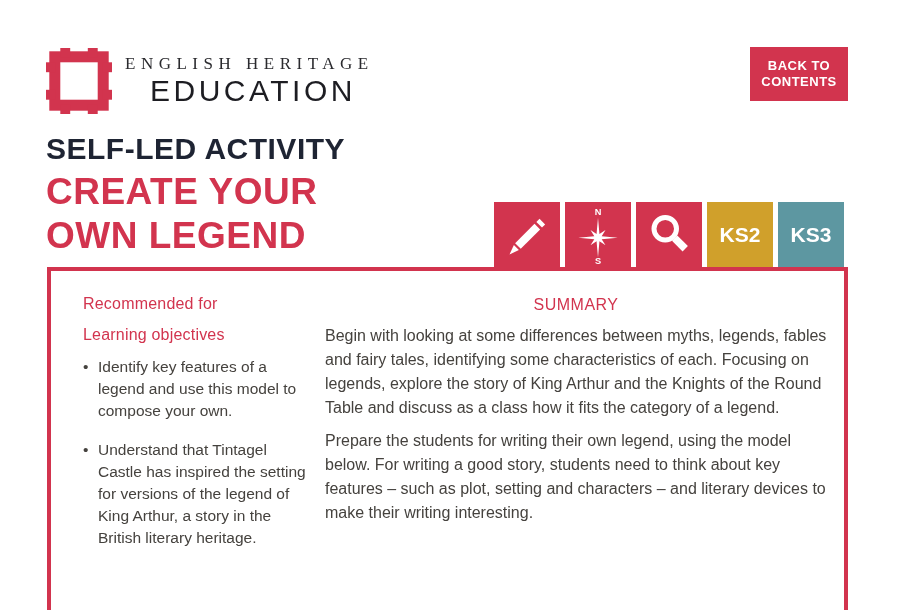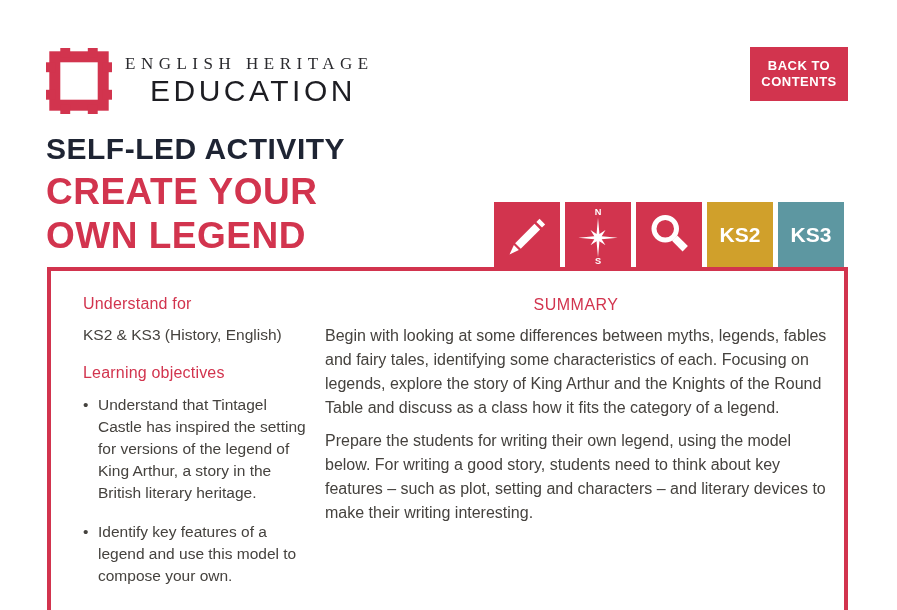--- a/index.html
+++ b/index.html
@@ -143,26 +143,25 @@
       <span>KS2</span>
     </div>
     <div class="tile teal">
       <span>KS3</span>
     </div>
   </div>
 
   <div class="panel">
 
     <div class="col-left">
-      <div class="red-heading">Understand for</div>
-      <div class="recommended-value">KS2 &amp; KS3 (History, English)</div>
+      <div class="red-heading">Recommended for</div>
       <div class="red-heading">Learning objectives</div>
       <ul class="objectives-list">
+        <li>Identify key features of a legend and use this model to compose your own.</li>
         <li>Understand that Tintagel Castle has inspired the setting for versions of the legend of King Arthur, a story in the British literary heritage.</li>
-        <li>Identify key features of a legend and use this model to compose your own.</li>
       </ul>
     </div>
 
     <div class="col-right">
       <div class="red-heading">SUMMARY</div>
       <p>Begin with looking at some differences between myths, legends, fables and fairy tales, identifying some characteristics of each. Focusing on legends, explore the story of King Arthur and the Knights of the Round Table and discuss as a class how it fits the category of a legend.</p>
       <p>Prepare the students for writing their own legend, using the model below. For writing a good story, students need to think about key features – such as plot, setting and characters – and literary devices to make their writing interesting.</p>
     </div>
 
   </div>

